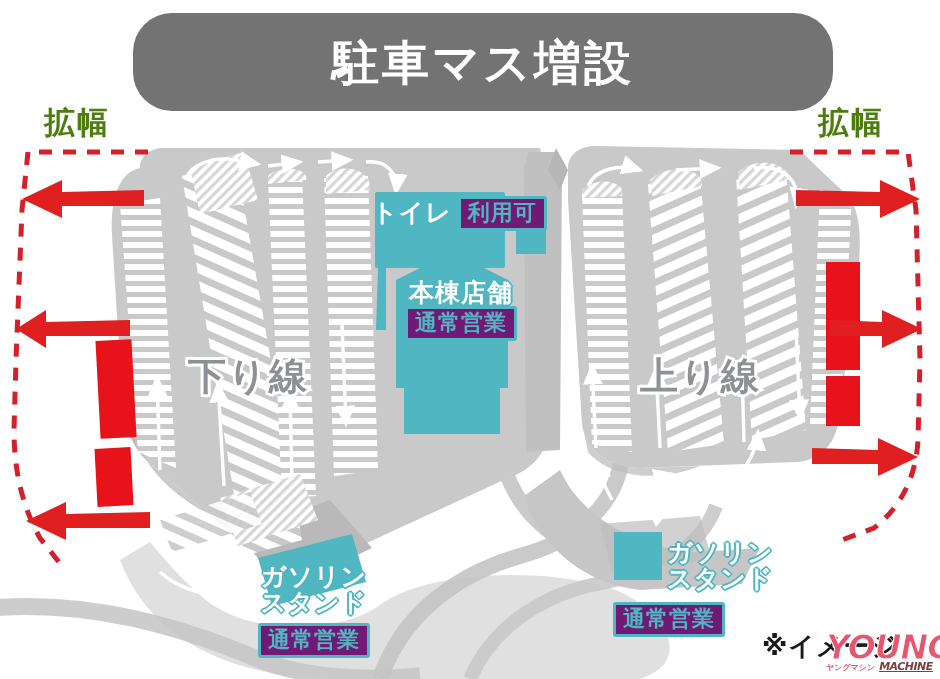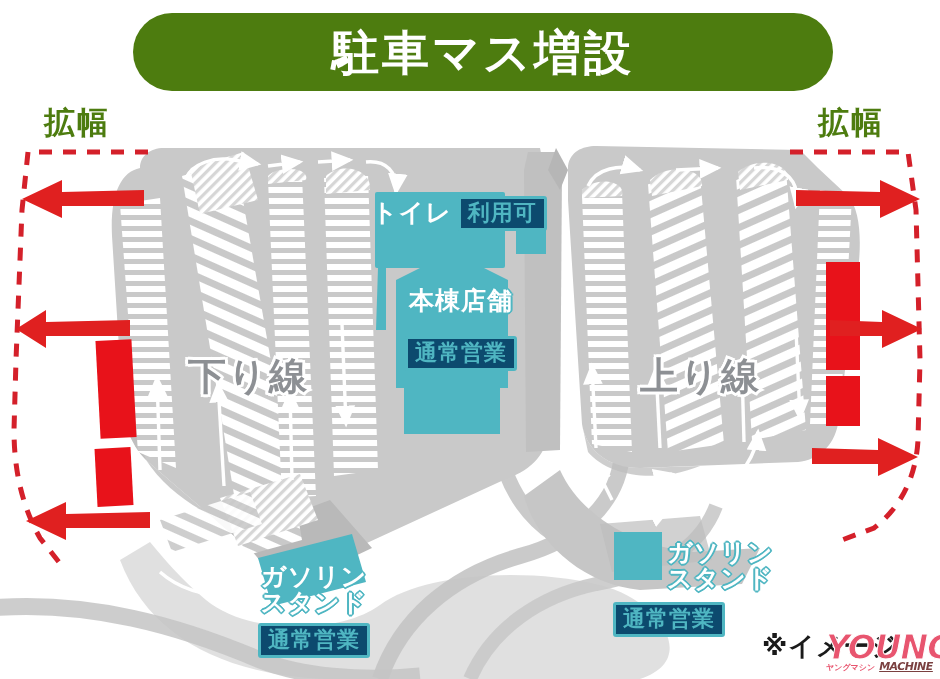--- a/index.html
+++ b/index.html
@@ -20,22 +20,22 @@
     position: absolute;
     left: 0; top: 0;
     width: 940px;
     height: 679px;
   }
 
   
   .title-banner {
     position: absolute;
     left: 133px; top: 13px;
-    width: 700px; height: 78px;
-    background: #4d7c0f;
+    width: 700px; height: 98px;
+    background: #737373;
     border-radius: 39px;
     display: flex;
     align-items: center;
     justify-content: center;
     z-index: 40;
   }
   .title-text {
     color: #ffffff;
     font-size: 47px;
     font-weight: bold;
@@ -93,41 +93,41 @@
   .poi-title {
     font-size: 25px;
     font-weight: bold;
     color: #ffffff;
     letter-spacing: 1px;
     text-shadow:
       2px 0 0 #4fb6c2, -2px 0 0 #4fb6c2, 0 2px 0 #4fb6c2, 0 -2px 0 #4fb6c2,
       1px 1px 0 #4fb6c2, -1px 1px 0 #4fb6c2, 1px -1px 0 #4fb6c2, -1px -1px 0 #4fb6c2;
   }
   .badge {
-    background: #0c4a6e;
+    background: #701a75;
     border: 2px solid #4fb6c2;
     border-radius: 3px;
     color: #4fb6c2;
     font-size: 22px;
     font-weight: bold;
     letter-spacing: 1px;
     padding: 2px 7px 3px 7px;
     line-height: 1.1;
   }
   .badge.thick { border-width: 3px; }
 
   
   .poi.toilet {
     left: 372px; top: 196px;
     flex-direction: row;
     gap: 6px;
   }
   .poi.main-building {
-    left: 405px; top: 288px;
-    gap: 22px;
+    left: 405px; top: 280px;
+    gap: 0;
     font-family: Liberation Serif, serif;
   }
   .poi.gs-left {
     left: 258px; top: 564px;
     gap: 6px;
   }
   .poi.gs-right {
     left: 667px; top: 540px;
     align-items: flex-start;
     gap: 0;

